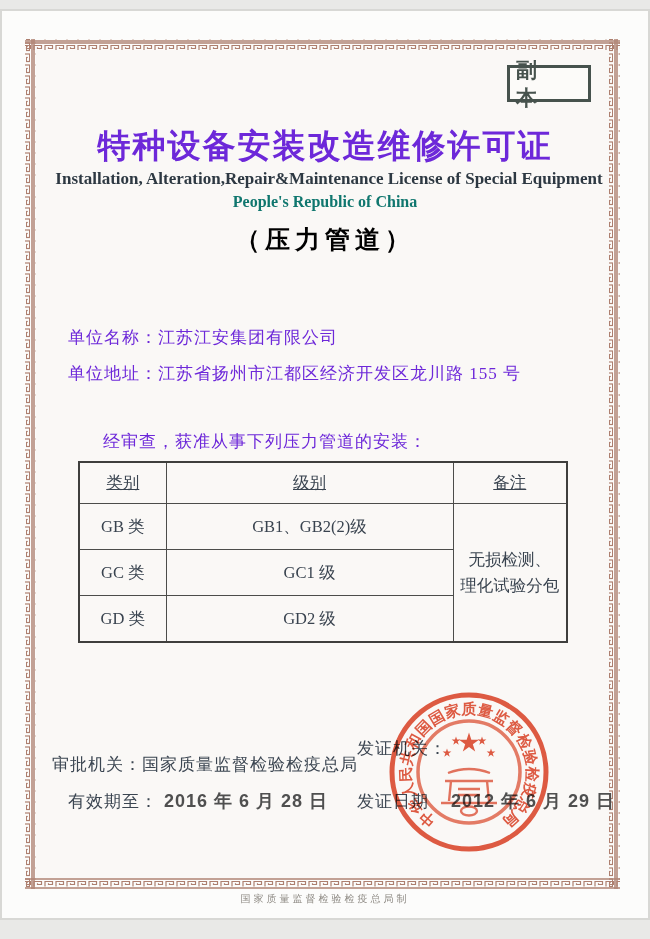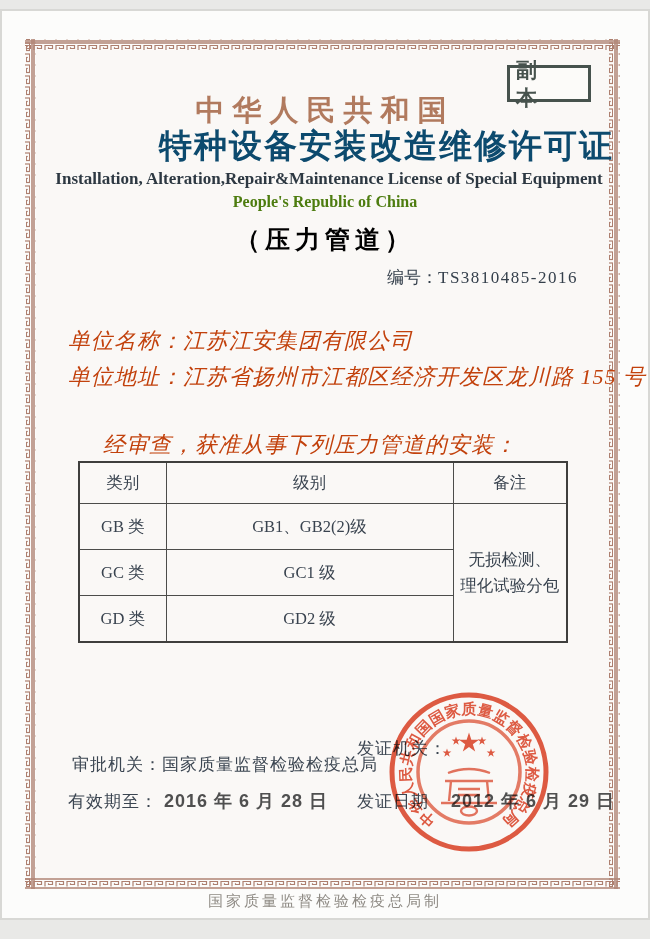--- a/index.html
+++ b/index.html
@@ -18,62 +18,62 @@
 
   
   .copy-badge{
     left:507px;top:56px;width:72px;height:31px;
     border:3px solid #46524d;display:flex;align-items:center;justify-content:center;
     color:#46524d;font-weight:bold;font-size:21px;letter-spacing:9px;
     padding-left:6px; background:rgba(255,255,255,.4);
   }
 
   .title-cn1{top:82px;font-size:29px;font-weight:bold;letter-spacing:8px;color:#b17a5e;}
-  .title-cn2{top:115px;font-size:33px;font-weight:bold;letter-spacing:2px;color:#0c4a6e;text-align:right;}
+  .title-cn2{top:115px;font-size:33px;font-weight:bold;letter-spacing:2px;color:#6d28d9;}
   .title-en1{top:160px;font-size:17px;font-weight:bold;color:#2d3842;padding-left:8px;}
-  .title-en2{top:184px;font-size:16px;font-weight:bold;color:#4d7c0f;}
+  .title-en2{top:184px;font-size:16px;font-weight:bold;color:#0f766e;}
   .subtitle{top:214px;font-size:25px;font-weight:600;letter-spacing:5px;color:#000000;}
 
   .license-line{top:257px;right:72px;font-size:17px;color:#343f4b;}
   .license-line .num{font-family:"Liberation Serif","DejaVu Serif",serif;letter-spacing:1.5px;}
 
-  .field-line{font-size:22px;color:#c2410c;letter-spacing:1px;font-style:italic;}
+  .field-line{font-size:17px;color:#6d28d9;letter-spacing:1px;}
   .company-name{top:317px;left:68px;}
   .company-addr{top:353px;left:68px;}
   .approval-note{top:421px;left:103px;}
 
   .scope-table-wrap{top:452px;left:78px;}
   table.scope{border-collapse:collapse;table-layout:fixed;width:488px;background:transparent;}
   table.scope{border:2px solid #3f3f3d;}
   table.scope th,table.scope td{
     border:1px solid #4c4c4a;font-weight:normal;
     font-size:16.5px;color:#39434f;text-align:center;padding:0;
   }
-  table.scope th{height:40px;}
+  table.scope th{height:40px;text-decoration:underline;}
   table.scope td{height:45px;}
   td.remark-cell{text-align:left;padding:0 8px;line-height:1.55;font-size:16.5px;}
 
   .footer-line{font-size:17px;color:#3b4551;letter-spacing:1px;}
-  .row-approval{top:744px;left:72px;}
+  .row-approval{top:744px;left:52px;}
   .row-issuing{top:728px;left:357px;}
   .row-valid{top:780px;left:68px;}
   .row-issuedate{top:780px;left:357px;}
   .date{
     font-family:"Liberation Sans","DejaVu Sans",sans-serif;
     font-size:18px;font-weight:600;color:#4f4f4f;letter-spacing:1px;
   }
   .row-valid .date{margin-left:6px;}
   .row-issuedate .date{margin-left:22px;}
 
   .seal{left:384px;top:678px;width:170px;height:170px;
         mix-blend-mode:multiply;opacity:.93;}
   .seal text{font-size:15px;font-weight:bold;
         font-family:"Liberation Serif","DejaVu Serif",serif;}
 
-  .bottom-caption{top:883px;font-size:15px;color:#8f8b85;letter-spacing:3px;}
+  .bottom-caption{top:883px;font-size:10px;color:#8f8b85;letter-spacing:3px;}
 </style>
 </head>
 <body>
 
 <div class="page">
 
   <svg class="border-svg" width="650" height="939" aria-hidden="true">
     <defs>
       <pattern id="keyH" width="11" height="11" patternUnits="userSpaceOnUse">
         <path d="M0,1 H11 M0,10 H11" stroke="#b08374" stroke-width="1.4" fill="none"></path>
@@ -88,29 +88,25 @@
     <rect x="25" y="30" width="595" height="11" fill="url(#keyH)"></rect>
     <rect x="25" y="869" width="595" height="11" fill="url(#keyH)"></rect>
     <rect x="25" y="30" width="11" height="850" fill="url(#keyV)"></rect>
     <rect x="609" y="30" width="11" height="850" fill="url(#keyV)"></rect>
   </svg>
 
   <div class="abs copy-badge">
     <span>副 本</span>
   </div>
 
-  <div class="abs centered title-cn1">中华人民共和国</div>
   <div class="abs centered title-cn2">特种设备安装改造维修许可证</div>
   <div class="abs centered title-en1">Installation, Alteration,Repair&amp;Maintenance License of Special Equipment</div>
   <div class="abs centered title-en2">People's Republic of China</div>
   <div class="abs centered subtitle">（压力管道）</div>
 
-  <div class="abs license-line">
-    <span>编号：</span><span class="num">TS3810485-2016</span>
-  </div>
 
   <div class="abs field-line company-name">
     <span>单位名称：</span><span>江苏江安集团有限公司</span>
   </div>
   <div class="abs field-line company-addr">
     <span>单位地址：</span><span>江苏省扬州市江都区经济开发区龙川路 155 号</span>
   </div>
 
   <div class="abs field-line approval-note">经审查，获准从事下列压力管道的安装：</div>
 

